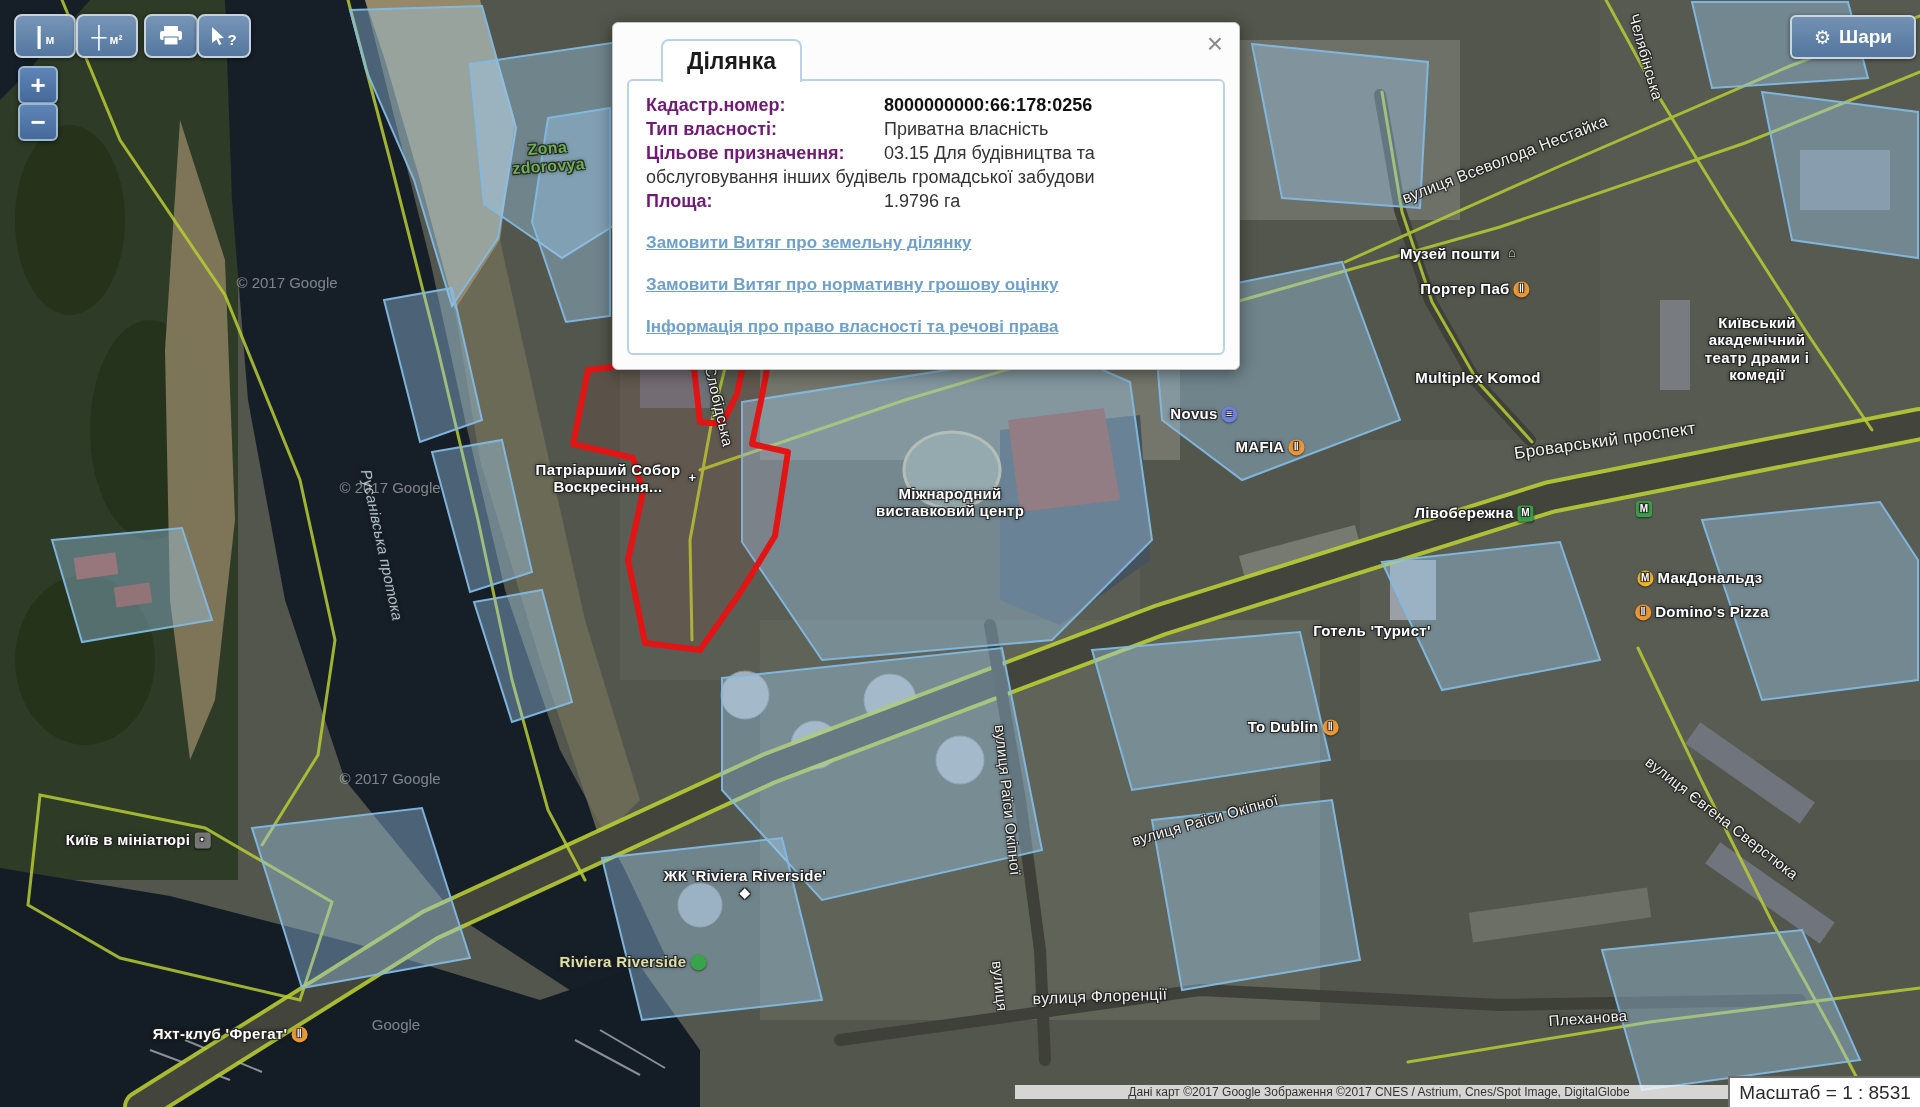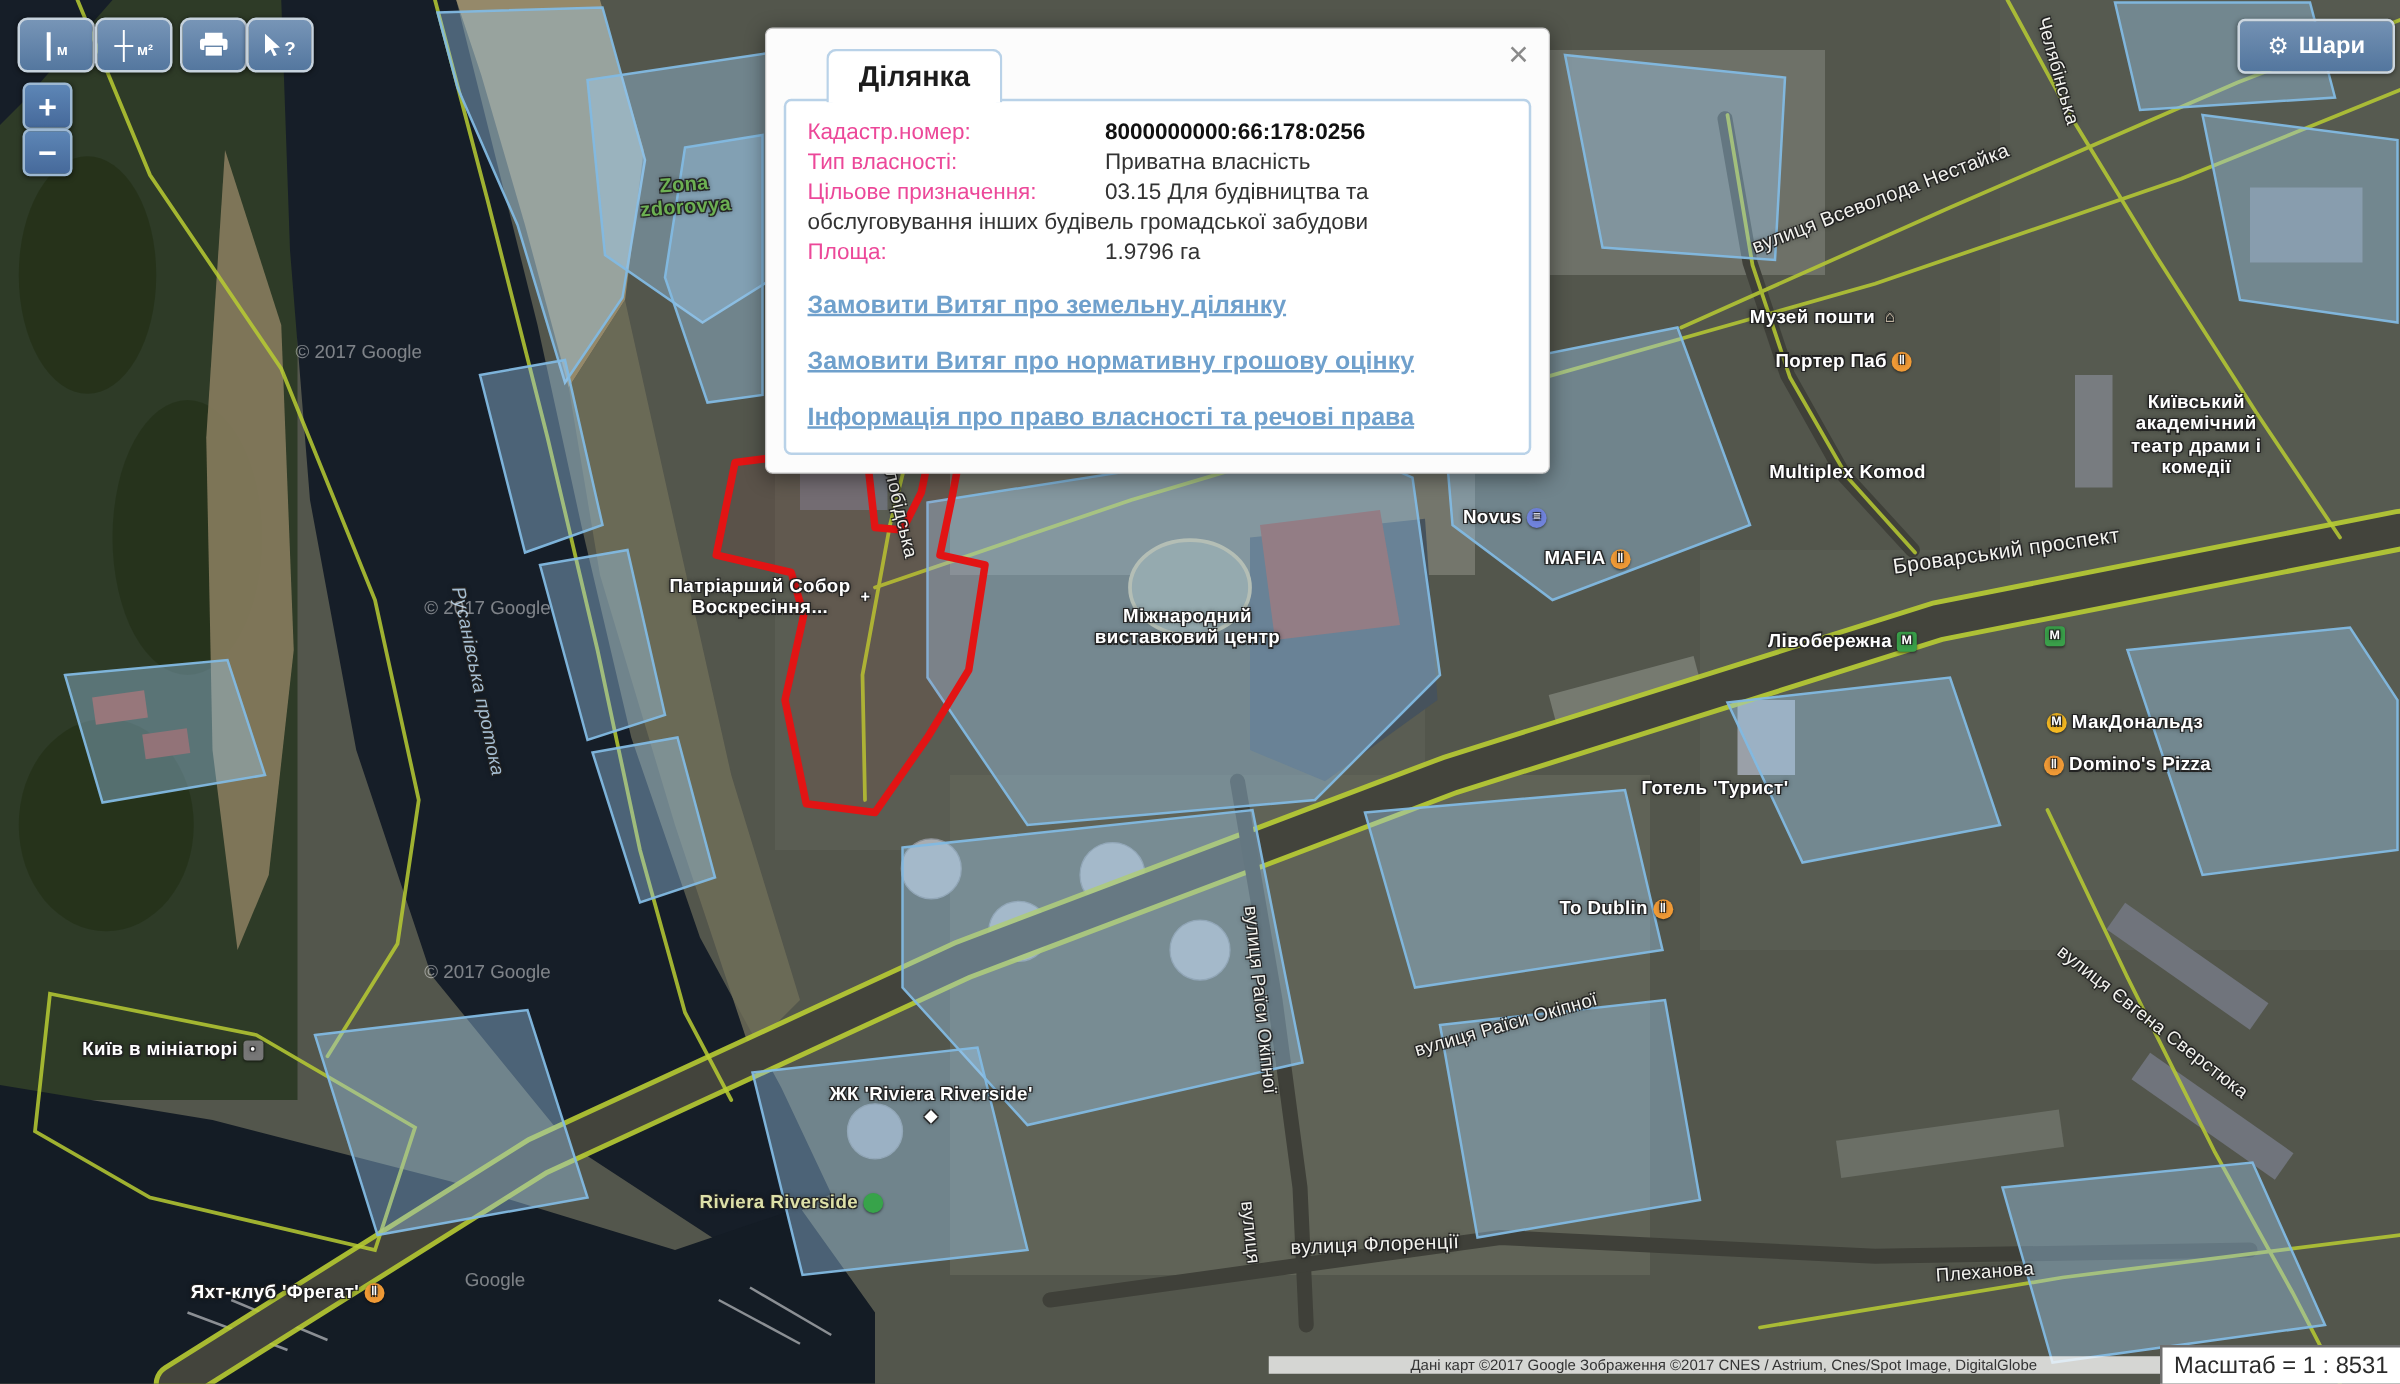--- a/index.html
+++ b/index.html
@@ -49,23 +49,23 @@
           box-shadow:0 3px 16px rgba(0,0,0,.45);z-index:20}
   #popup-close{position:absolute;right:16px;top:4px;font-size:28px;color:#8a8a8a;
           cursor:pointer;font-weight:400;line-height:1.2}
   .tab-row{padding:14px 0 0 48px;height:42px}
   .ptab{display:inline-block;background:#fff;border:2px solid #b9d2e8;border-bottom:none;
         border-radius:8px 8px 0 0;padding:7px 24px 7px;font-size:23px;font-weight:700;color:#1c1c1c;
         position:relative;top:2px;z-index:2;cursor:pointer}
   .pcontent{margin:0 14px 14px;border:2px solid #b9d2e8;border-radius:6px;background:#fff;
         padding:12px 17px 16px;position:relative;z-index:1}
   .frow{font-size:18px;line-height:24px;color:#333}
-  .flabel{display:inline-block;min-width:238px;font-weight:400;color:#ec4899;vertical-align:top}
+  .flabel{display:inline-block;min-width:238px;font-weight:700;color:#701a75;vertical-align:top}
   .fval-bold{font-weight:700;color:#111}
-  .plink{display:block;margin-top:22px;font-size:20px;font-weight:700;color:#6fa0cc;
+  .plink{display:block;margin-top:22px;font-size:17px;font-weight:700;color:#6fa0cc;
         text-decoration:underline;cursor:pointer}
   .plink:first-of-type{margin-top:20px}
 
   
   #attribution{position:absolute;left:1015px;top:1085px;width:728px;height:14px;
         background:rgba(250,250,250,.78);color:#333;font-size:12px;display:flex;
         align-items:center;justify-content:center;white-space:nowrap;overflow:hidden}
   #scale-box{position:absolute;left:1728px;top:1076px;width:190px;height:29px;
         background:#fff;border:2px solid #6f6f6f;color:#2b2b2b;font-size:19px;
         display:flex;align-items:center;justify-content:center;z-index:5}

